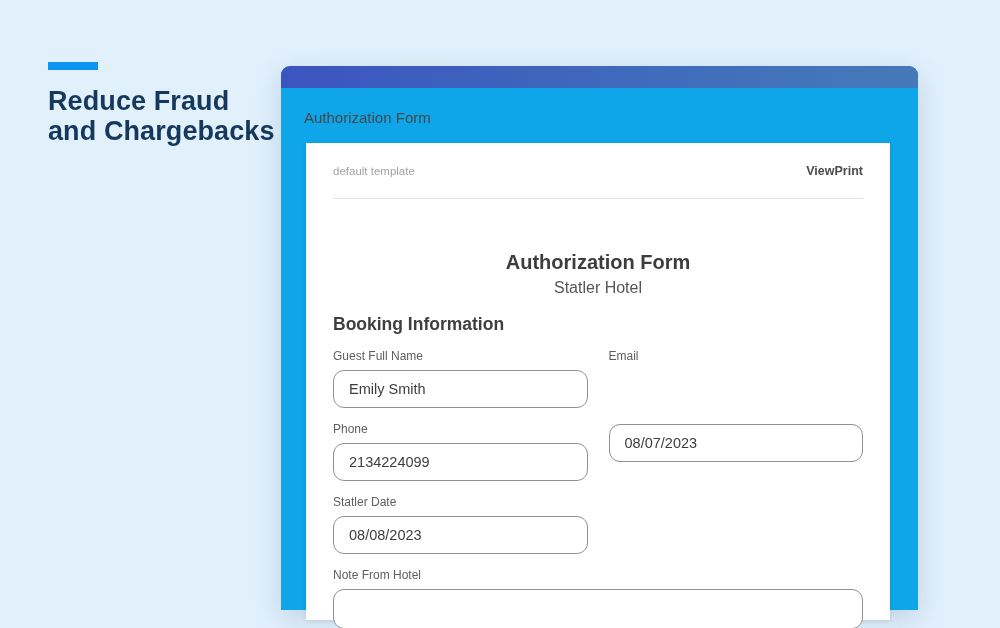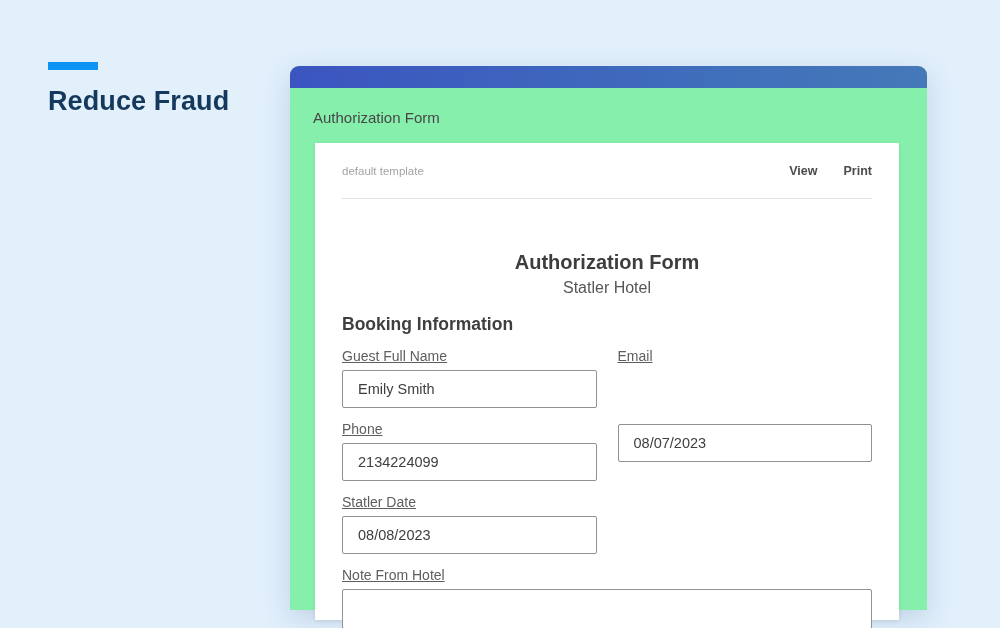--- a/index.html
+++ b/index.html
@@ -24,23 +24,23 @@
     font-size: 27px;
     line-height: 30px;
     font-weight: 600;
     color: #14395c;
     letter-spacing: 0.1px;
   }
 
   
   .window {
     position: absolute;
-    left: 290px; top: 66px;
+    left: 281px; top: 66px;
     width: 637px; height: 544px;
-    background: #86efac;
+    background: #0ea5e9;
     border-radius: 9px 9px 0 0;
     box-shadow: 0 8px 28px rgba(46, 84, 128, 0.20);
   }
   .titlebar {
     height: 22px;
     border-radius: 9px 9px 0 0;
     background: linear-gradient(90deg, #3b55c0 0%, #4070bb 70%, #4579b8 100%);
   }
   .window-title {
     padding: 22px 0 0 23px;
@@ -64,21 +64,21 @@
     justify-content: space-between;
     align-items: center;
     height: 56px;
     border-bottom: 1px solid #e1e1e1;
   }
   .template-label {
     font-size: 11.5px;
     color: #a3a3a3;
     text-align: center;
   }
-  .card-actions { display: flex; gap: 26px; }
+  .card-actions { display: flex; }
   .action-btn {
     background: none;
     border: none;
     font-family: inherit;
     font-size: 12.5px;
     font-weight: bold;
     color: #4c4c4c;
     cursor: pointer;
     padding: 0;
   }
@@ -109,47 +109,47 @@
   .form-grid {
     margin-top: 17px;
     display: grid;
     grid-template-columns: 1fr 1fr;
     column-gap: 21px;
     row-gap: 16px;
   }
   .field { display: block; }
   .field-label {
     display: block;
-    font-size: 14px;
+    font-size: 12px;
     line-height: 11px;
     color: #5e5e5e;
     margin-bottom: 8px;
-    text-decoration: underline;
   }
   .field-input {
     display: block;
     width: 100%;
     height: 38px;
     border: 1px solid #919191;
-    border-radius: 2px;
+    border-radius: 11px;
     background: #ffffff;
     padding: 0 15px;
     font-family: inherit;
     font-size: 14.5px;
     color: #3e3e3e;
   }
   .field-full { grid-column: 1 / -1; }
   .field-full .field-input { height: 40px; }
 </style>
 </head>
 <body>
 
 <div class="hero-dash"></div>
 <div class="hero-title">
   <span>Reduce Fraud</span><br>
+  <span>and Chargebacks</span>
 </div>
 
 <div class="window">
   <div class="titlebar"></div>
   <div class="window-title">Authorization Form</div>
 
   <div class="card">
     <div class="card-body">
 
       <div class="card-header">

